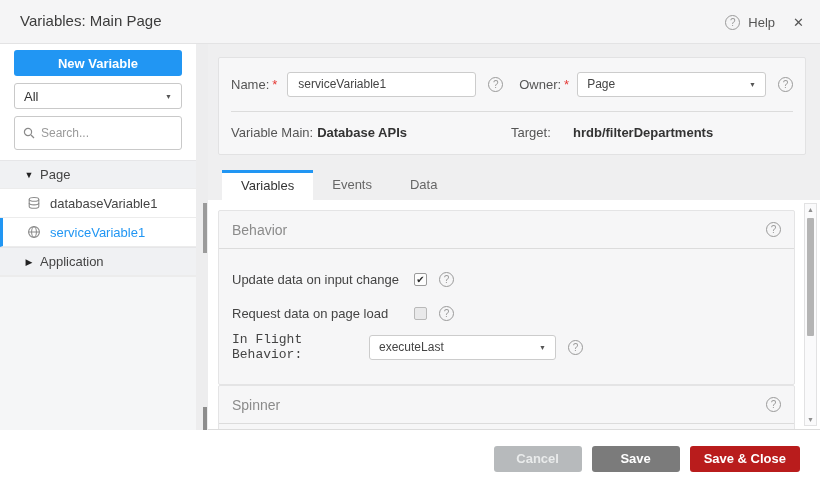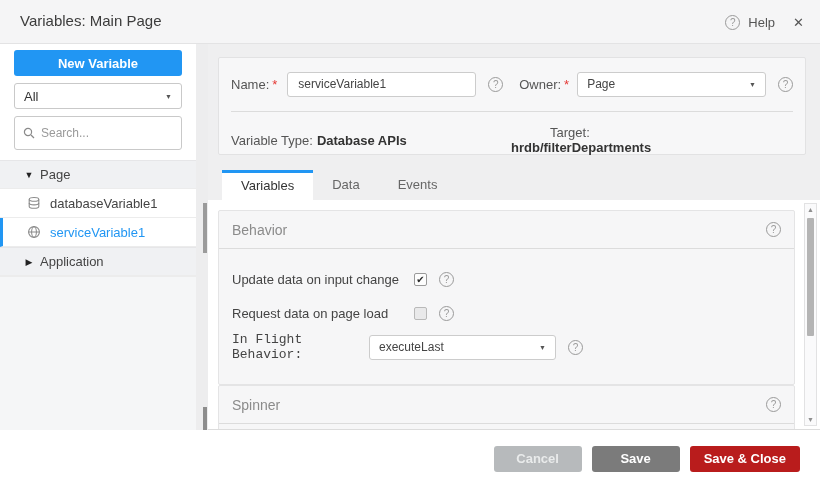--- a/index.html
+++ b/index.html
@@ -58,21 +58,21 @@
   .select-box { height:25px; border:1px solid #ccc; border-radius:3px; background:#fff;
                 display:flex; align-items:center; justify-content:space-between; padding:0 9px;
                 font-size:12px; color:#444; }
   .form-row .qicon { margin-left:12px; }
   .owner-label { margin-left:16px; }
   .owner-select { width:190px; margin-left:8px; }
   .form-divider { position:absolute; top:53px; left:12px; right:12px; border-top:1px solid #dcdcdc; }
   .info-row { position:absolute; top:67px; left:12px; right:12px; display:flex; align-items:center; font-size:13px; color:#555; }
   .info-pair1 { width:280px; display:flex; align-items:center; }
   .info-pair1 b { margin-left:4px; color:#333; }
-  .info-pair2 { display:flex; align-items:center;flex-direction:column; }
+  .info-pair2 { display:flex; align-items:center; }
   .info-pair2 .t-label { width:62px; }
   .info-pair2 b { color:#333; }
 
   
   .tabbar { position:absolute; top:126px; left:14px; height:30px; display:flex; }
   .tab { height:30px; line-height:30px; padding:0 19px; font-size:13px; color:#666; }
   .tab.active { background:#fff; color:#333; border-top:3px solid #2196f3; line-height:26px; }
 
   .tab-content { position:absolute; top:156px; left:0; right:0; bottom:0; background:#fff; overflow:hidden; }
   .section-card { position:absolute; left:10px; right:25px; background:#f6f6f7; border:1px solid #e4e4e5; border-radius:2px; }
@@ -179,34 +179,34 @@
         <span class="fld-label owner-label"><span>Owner:</span><span class="req">*</span></span>
         <div class="select-box owner-select">
           <span>Page</span>
           <span class="caret">▼</span>
         </div>
         <span class="qicon">?</span>
       </div>
       <div class="form-divider"></div>
       <div class="info-row">
         <div class="info-pair1">
-          <span>Variable Type:</span>
+          <span>Variable Main:</span>
           <b>Database APIs</b>
         </div>
         <div class="info-pair2">
           <span class="t-label">Target:</span>
           <b>hrdb/filterDepartments</b>
         </div>
       </div>
     </div>
 
     <div class="tabbar">
       <div class="tab active">Variables</div>
+      <div class="tab">Events</div>
       <div class="tab">Data</div>
-      <div class="tab">Events</div>
     </div>
 
     <div class="tab-content">
 
       <div class="section-card behavior-card">
         <div class="section-head">
           <span class="section-title">Behavior</span>
           <span class="qicon">?</span>
         </div>
         <div class="section-body">

